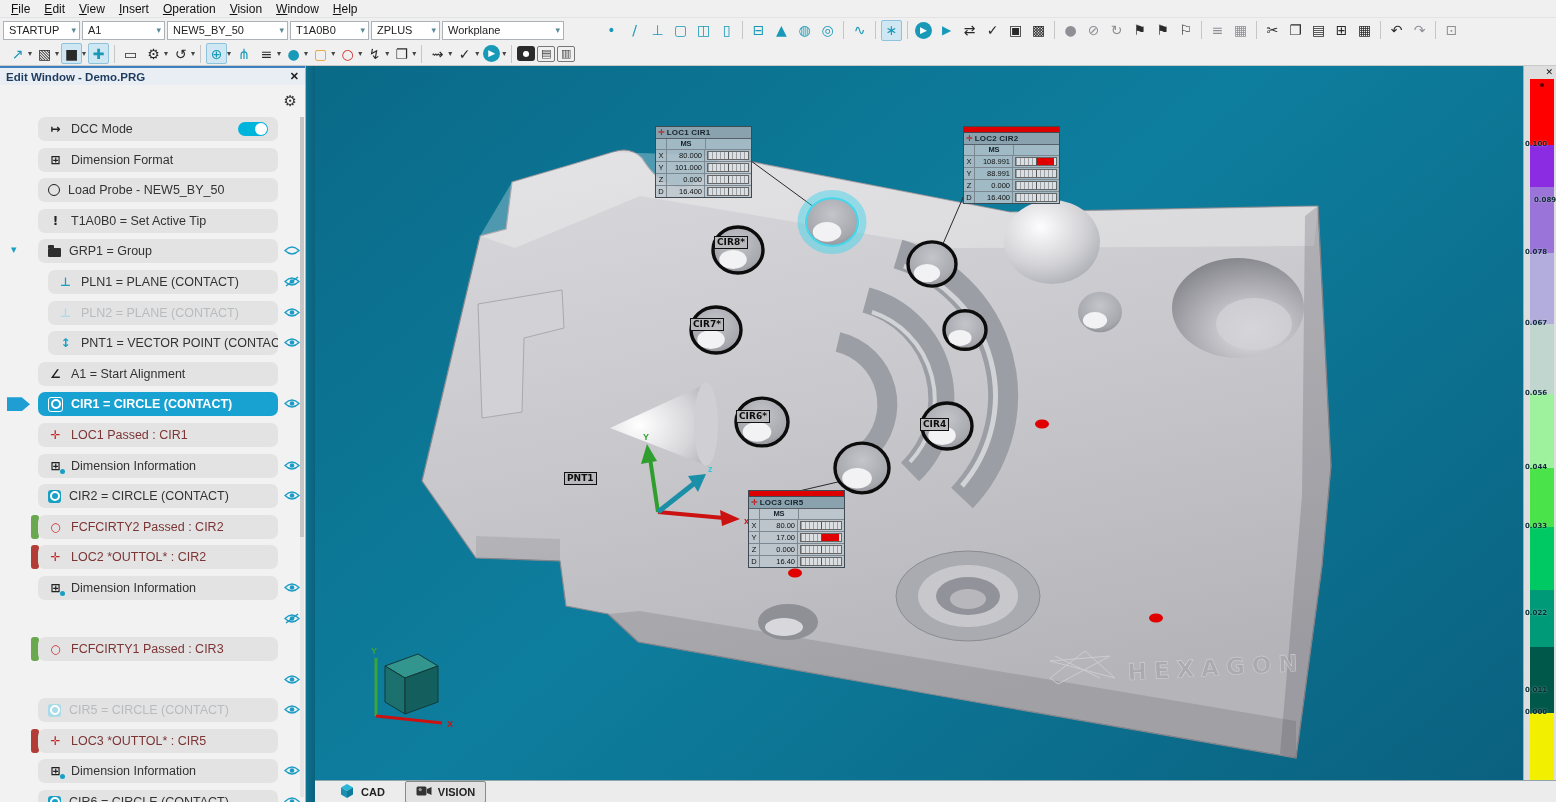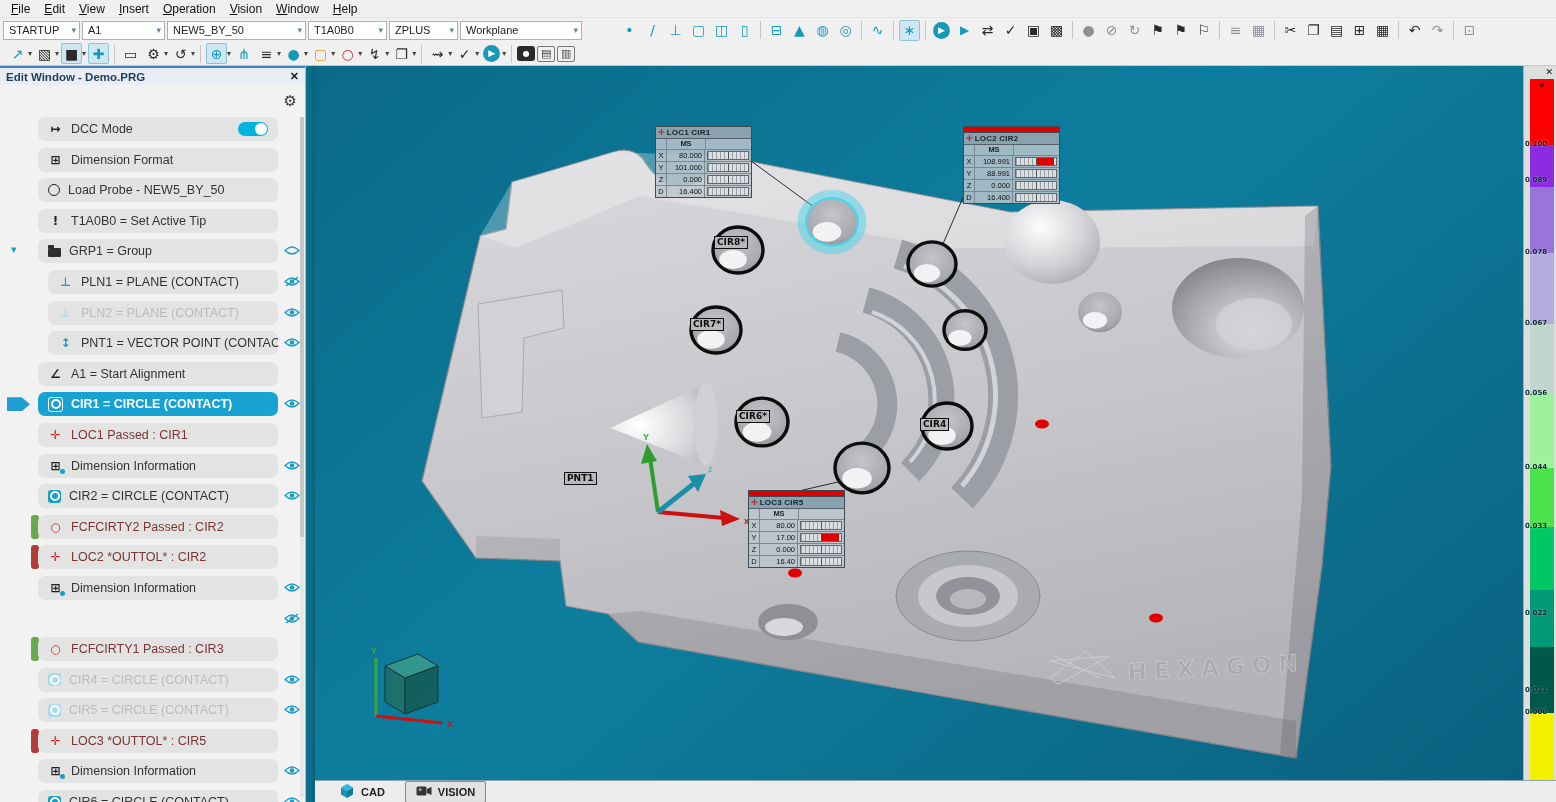--- a/index.html
+++ b/index.html
@@ -139,21 +139,21 @@
 <div id="comborow">
   <div id="combos" style="display:flex;align-items:center;">
       <div class="combo" style="width: 77px;">
         <span>STARTUP</span>
         <span class="car gly">▾</span>
       </div>
       <div class="combo" style="width: 83px;">
         <span>A1</span>
         <span class="car gly">▾</span>
       </div>
-      <div class="combo" style="width: 139px;">
+      <div class="combo" style="width: 121px;">
         <span>NEW5_BY_50</span>
         <span class="car gly">▾</span>
       </div>
       <div class="combo" style="width: 79px;">
         <span>T1A0B0</span>
         <span class="car gly">▾</span>
       </div>
       <div class="combo" style="width: 69px;">
         <span>ZPLUS</span>
         <span class="car gly">▾</span>
@@ -424,26 +424,20 @@
         </span>
       </div>
       <div class="sbrow">
         <span class="stripe green"></span>
         <div class="pill res">
           <span class="sb-ic ic-red">○</span>
           <span class="lbl">FCFCIRTY1 Passed : CIR3</span>
         </div>
       </div>
       <div class="sbrow">
-        <div class="pill dis">
-          <span class="cfi dis">
-            <i></i>
-          </span>
-          <span class="lbl">CIR4 = CIRCLE (CONTACT)</span>
-        </div>
         <span class="eye">
           <svg width="16" height="11" viewBox="0 0 16 11">
             <path d="M1 5.5 Q8 -1.5 15 5.5 Q8 12.5 1 5.5Z" fill="none" stroke="#1b9cc4" stroke-width="1.3"></path>
             <circle cx="8" cy="5.5" r="2.3" fill="#1b9cc4"></circle>
           </svg>
         </span>
       </div>
       <div class="sbrow">
         <div class="pill dis">
           <span class="cfi dis">
@@ -792,21 +786,21 @@
         <div class="seg" style="height: 70px; background: rgb(192, 214, 206);"></div>
         <div class="seg" style="height: 74px; background: rgb(158, 242, 158);"></div>
         <div class="seg" style="height: 59px; background: rgb(74, 227, 74);"></div>
         <div class="seg" style="height: 63px; background: rgb(0, 201, 99);"></div>
         <div class="seg" style="height: 57px; background: rgb(0, 154, 121);"></div>
         <div class="seg" style="height: 66px; background: rgb(0, 88, 75);"></div>
         <div class="seg" style="height: 67px; background: rgb(242, 239, 0);"></div>
       </div>
     <div id="segdot"></div>
   <span class="seglbl" style="top: 75px;">0.100</span>
-      <span class="seglbl" style="top: 111px;">0.089</span>
+      <span class="seglbl" style="top: 131px; margin-left: 9px;">0.089</span>
       <span class="seglbl" style="top: 183px;">0.078</span>
       <span class="seglbl" style="top: 254px;">0.067</span>
       <span class="seglbl" style="top: 324px;">0.056</span>
       <span class="seglbl" style="top: 398px;">0.044</span>
       <span class="seglbl" style="top: 457px;">0.033</span>
       <span class="seglbl" style="top: 520px; margin-top: 24px;">0.022</span>
       <span class="seglbl" style="top: 577px; margin-top: 44px;">0.011</span>
       <span class="seglbl" style="top: 643px;">0.000</span>
     </div>
 </div>

